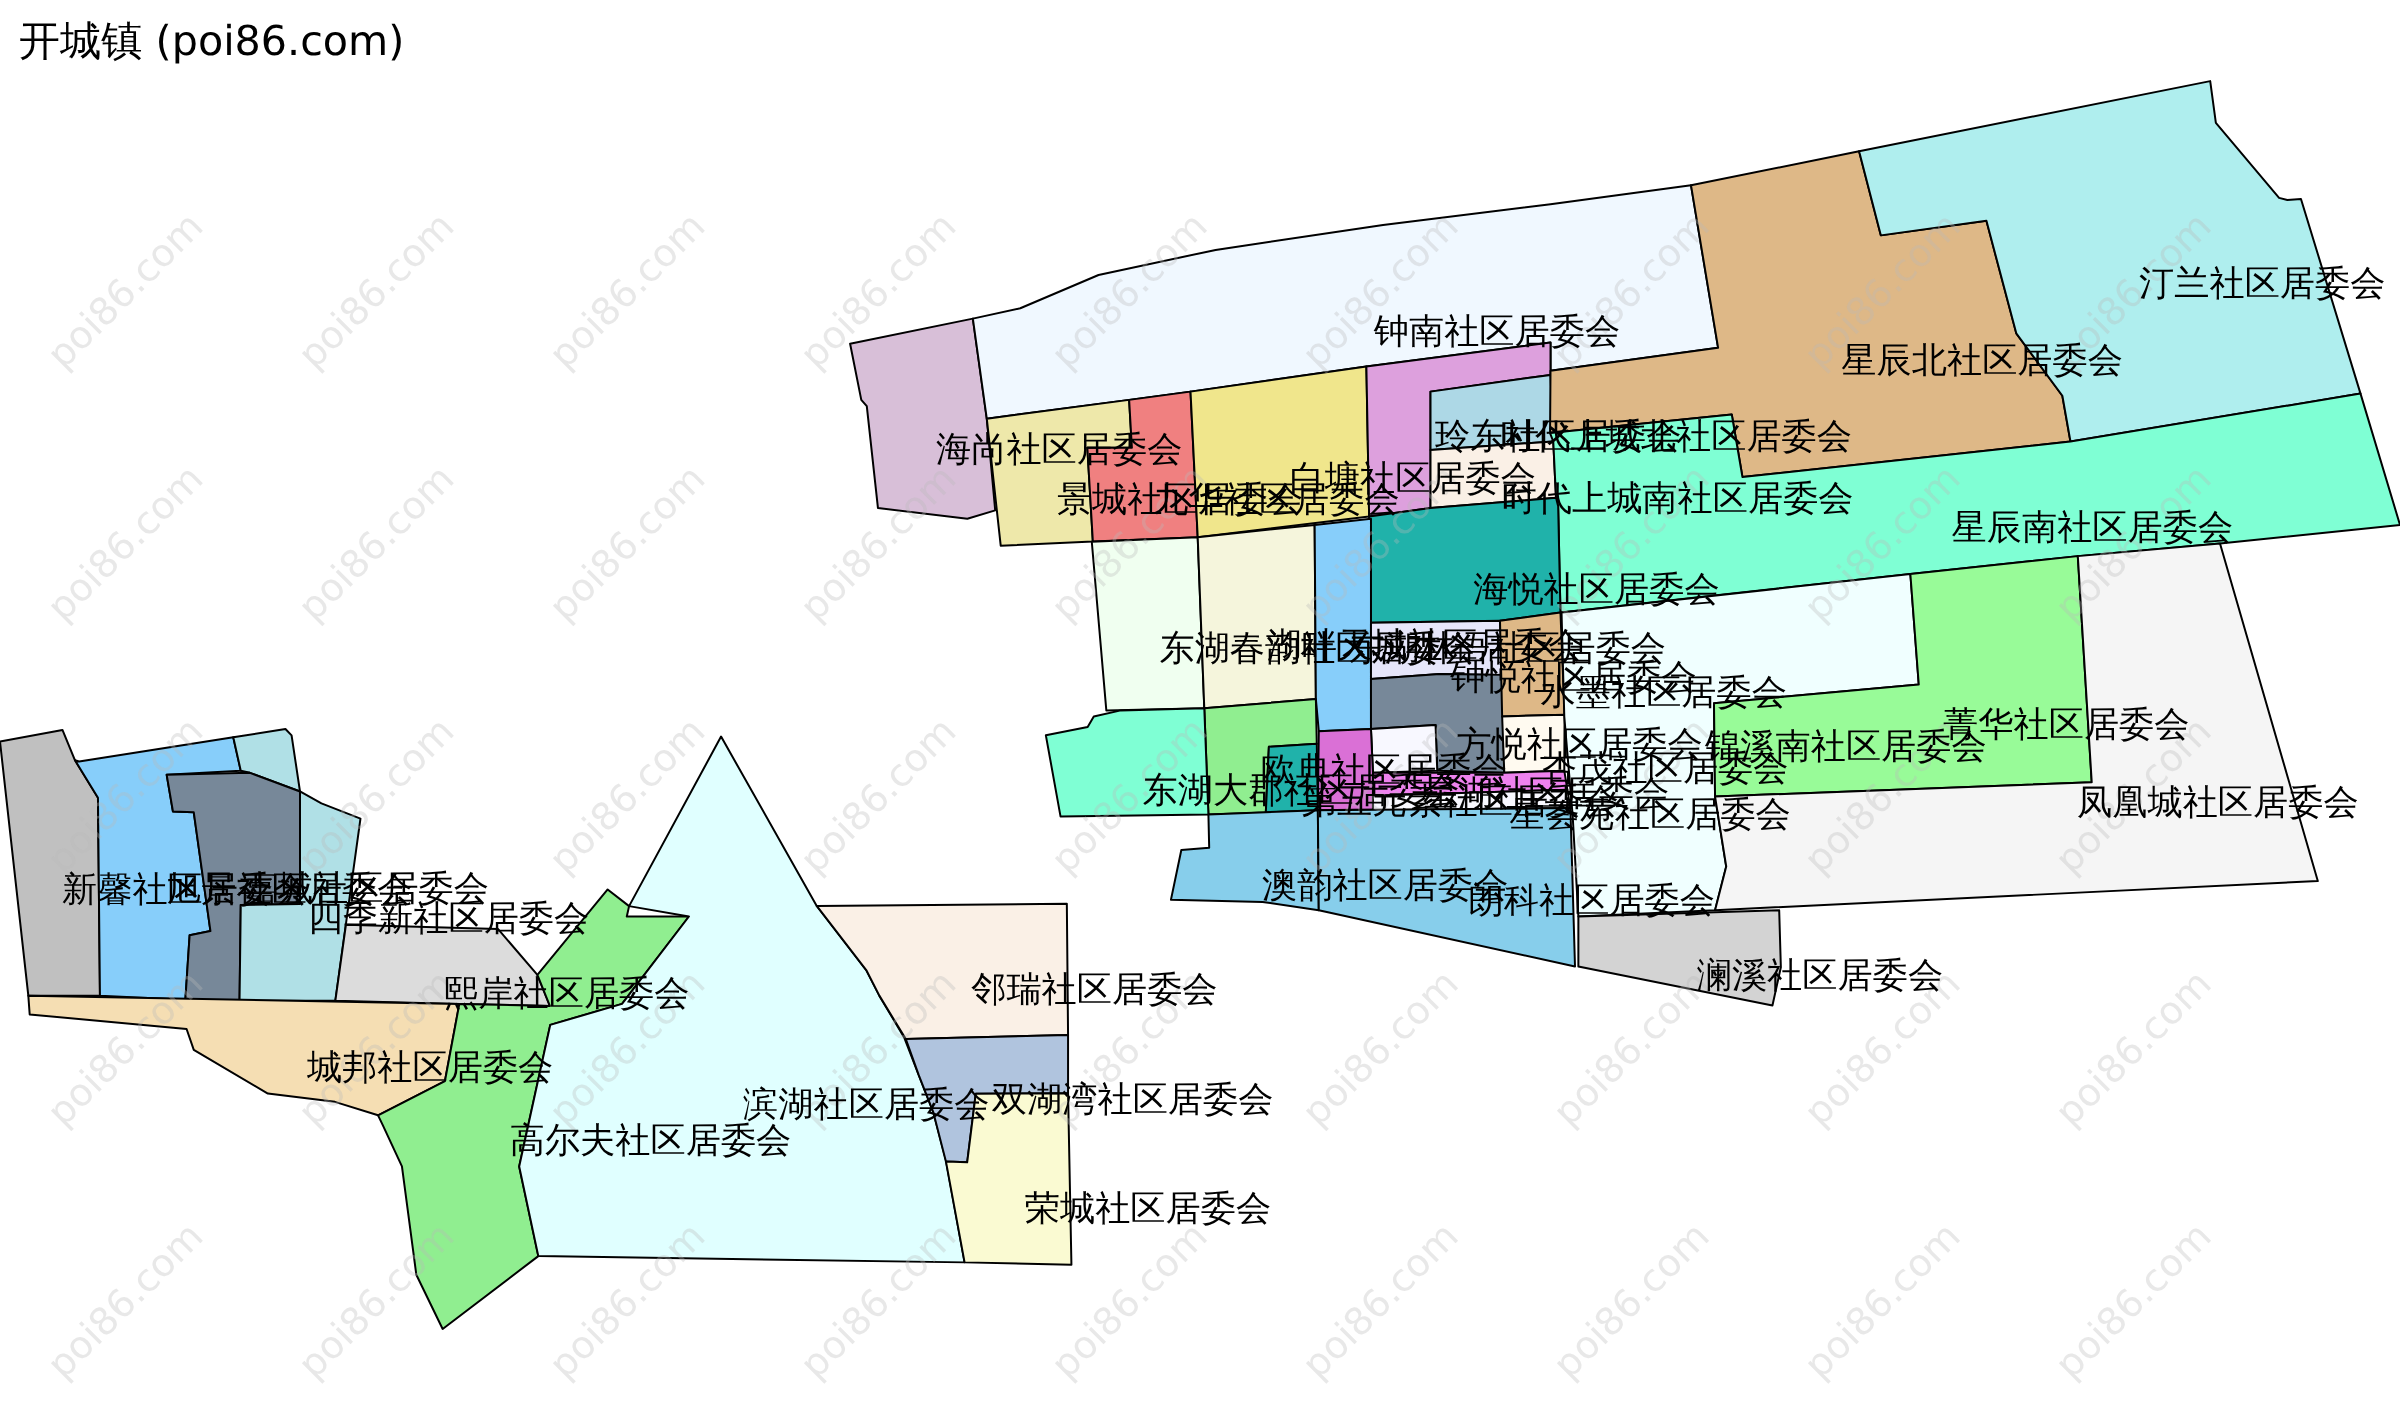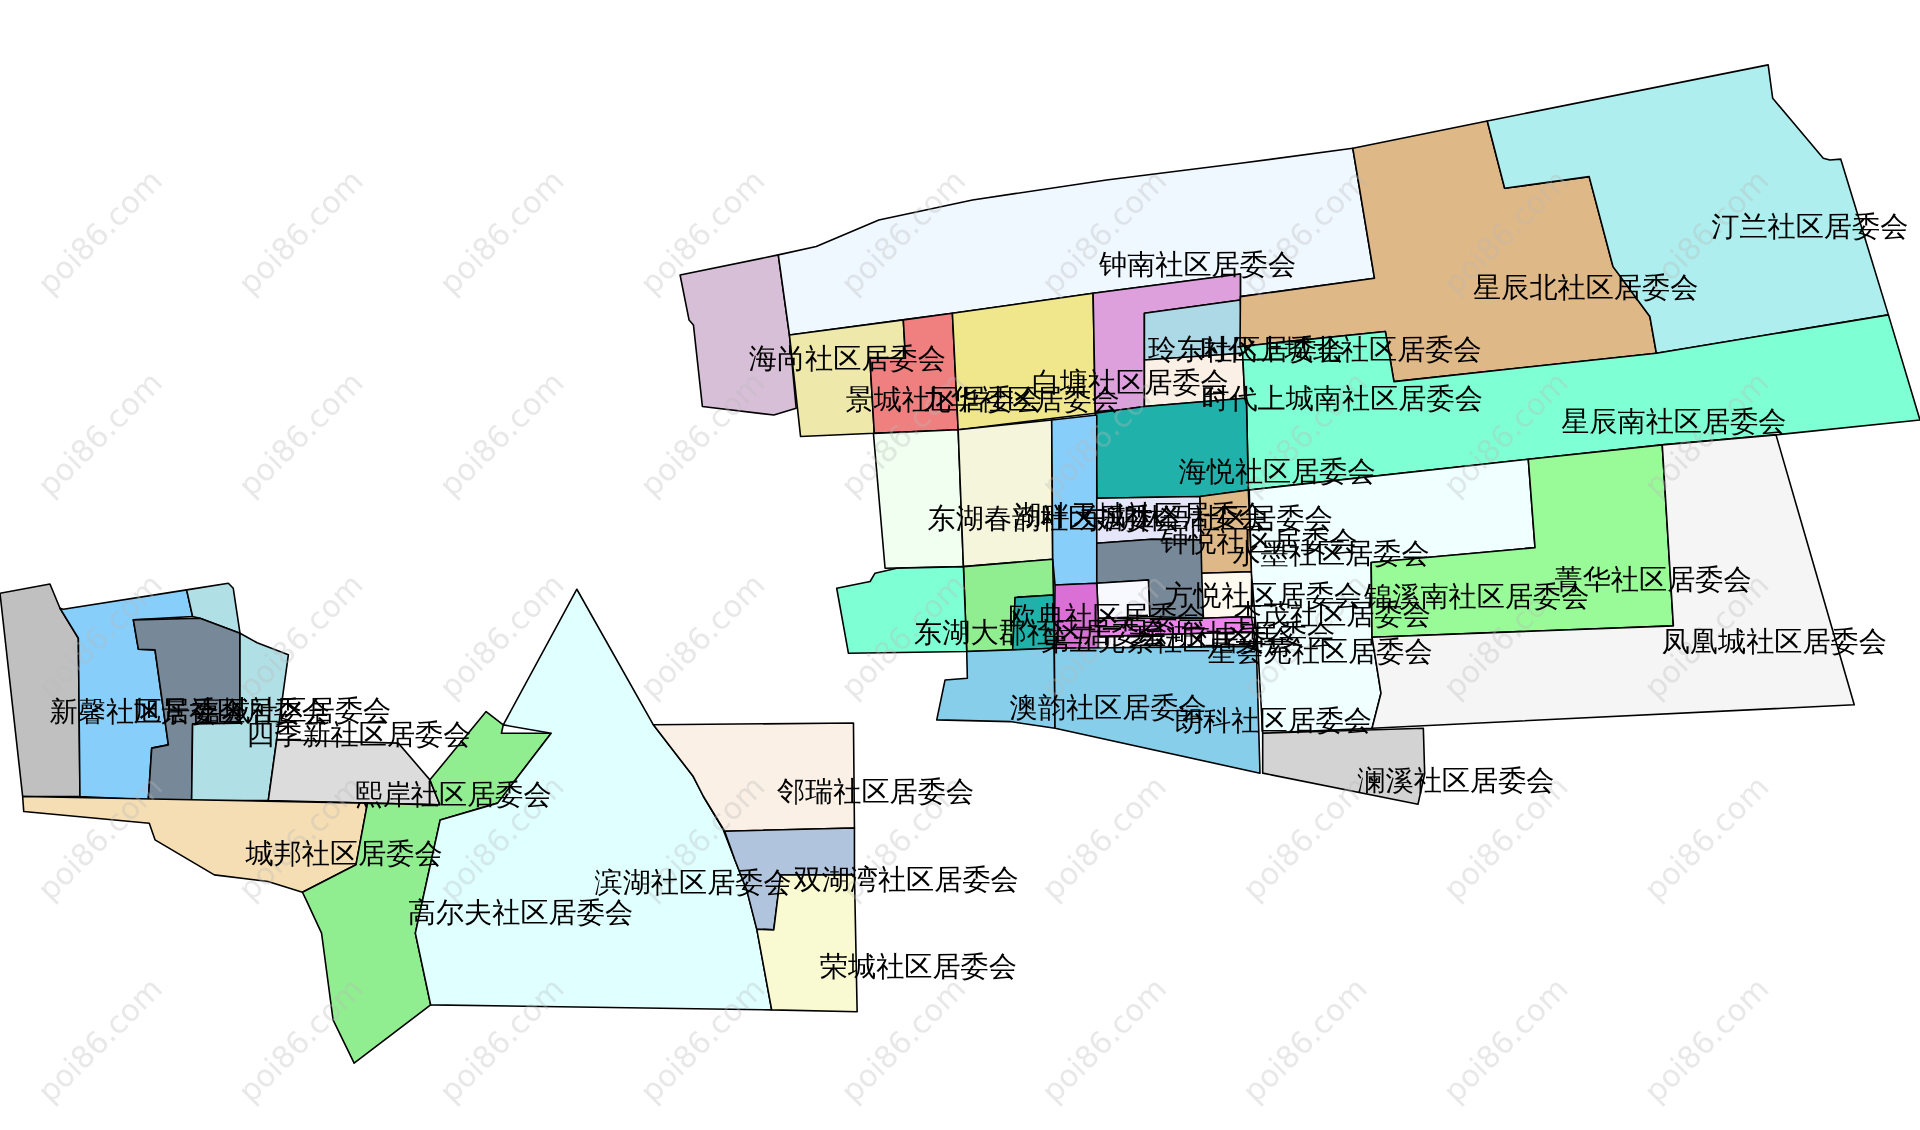--- a/index.html
+++ b/index.html
@@ -180,13 +180,14 @@
         <text x="750" y="797" text-anchor="middle" class="lbl">荣城社区居委会</text>
         <text x="425" y="753" text-anchor="middle" class="lbl">高尔夫社区居委会</text>
         <text x="281" y="705" text-anchor="middle" class="lbl">城邦社区居委会</text>
         <text x="370" y="657" text-anchor="middle" class="lbl">熙岸社区居委会</text>
         <text x="293" y="608" text-anchor="middle" class="lbl">四季新社区居委会</text>
         <text x="121" y="589" text-anchor="middle" class="lbl">新馨社区居委会</text>
         <text x="189" y="589" text-anchor="middle" class="lbl">旭景社区居委会</text>
         <text x="239" y="588" text-anchor="middle" class="lbl">嘉城社区居委会</text>
       </g>
   </svg>
+  <div id="title">开城镇 (poi86.com)</div>
 </div>
 
 </body></html>

